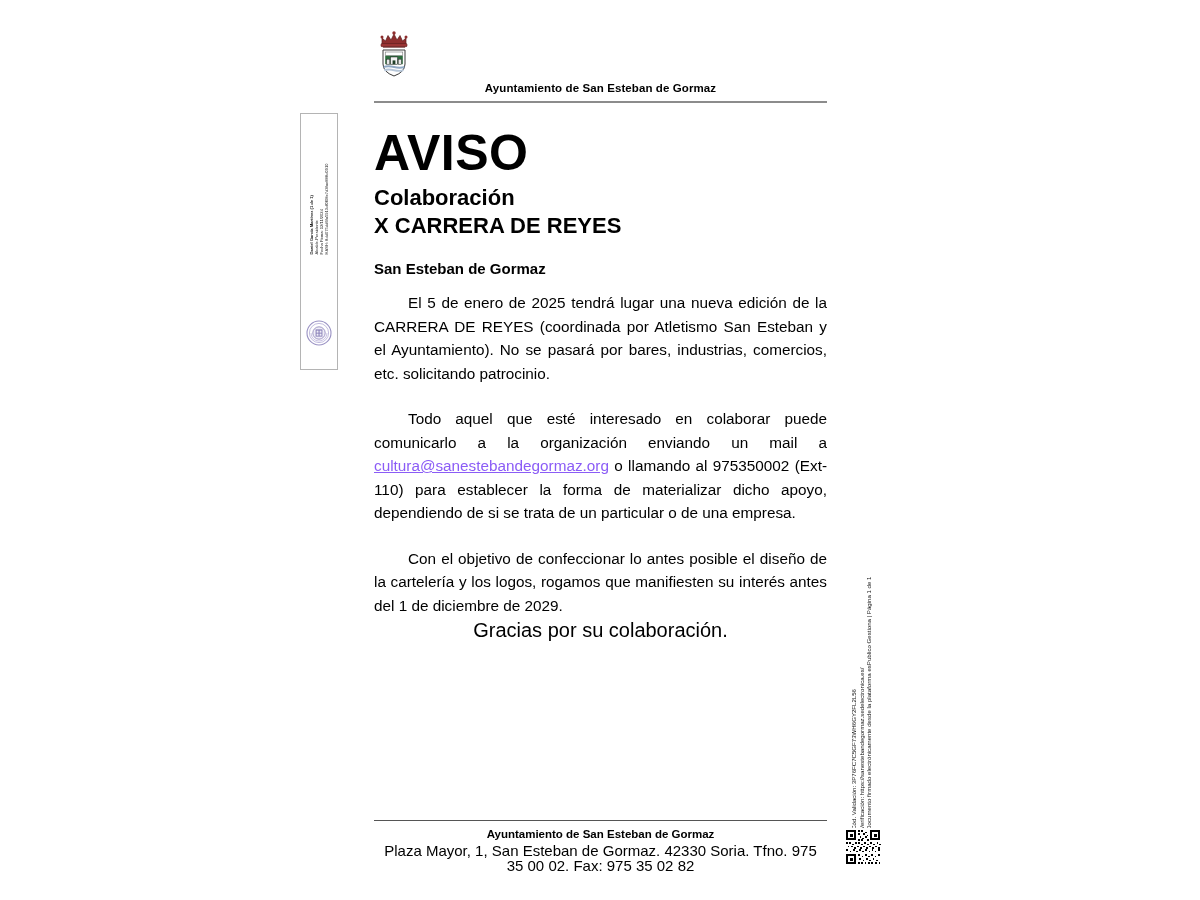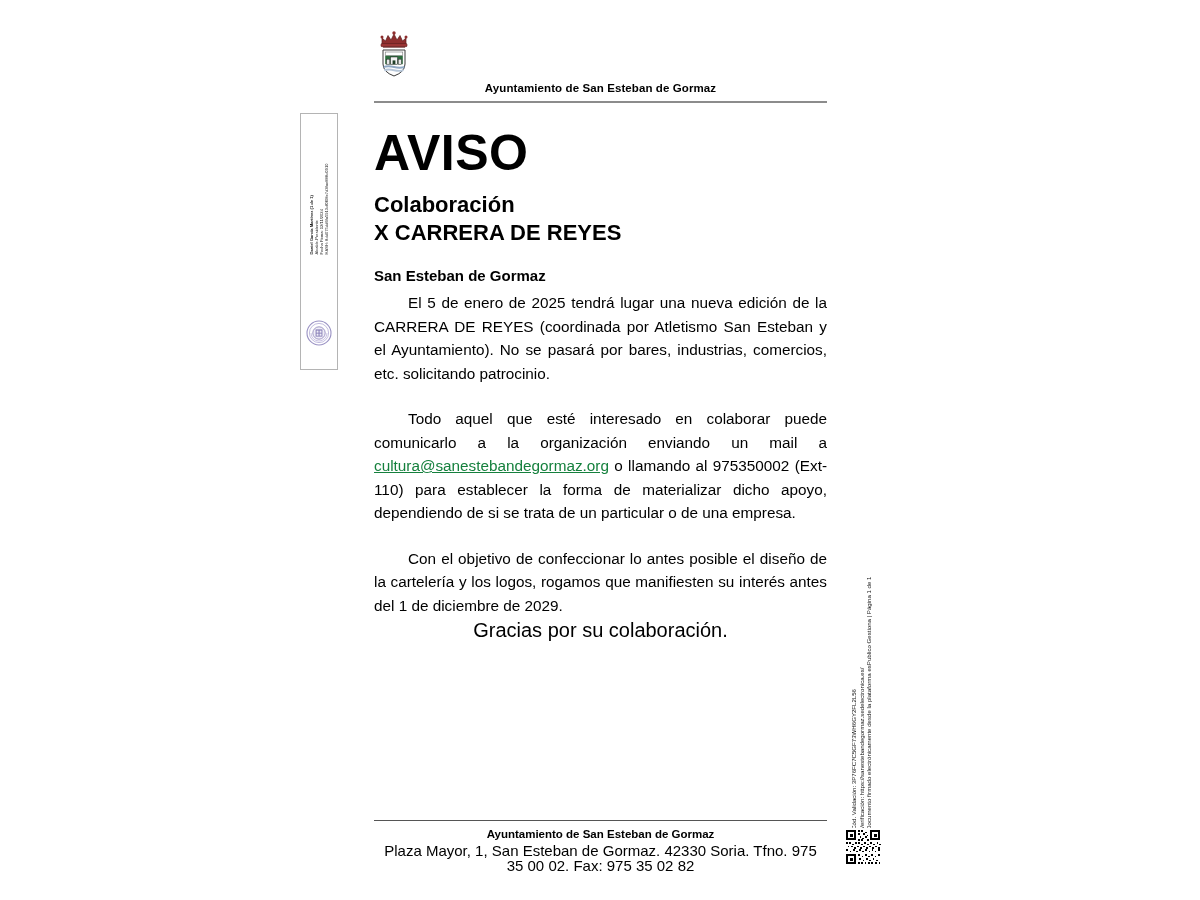--- a/index.html
+++ b/index.html
@@ -109,21 +109,21 @@
   #title-main {
     font-size: 50px;
     font-weight: bold;
     line-height: 54px;
     letter-spacing: 0.5px;
   }
   #title-sub1 {
     font-size: 22px;
     font-weight: bold;
     line-height: 28px;
-    margin-top: 11px;
+    margin-top: 4px;
   }
   #title-sub2 {
     font-size: 22px;
     font-weight: bold;
     line-height: 28px;
   }
   #title-sub3 {
     font-size: 15px;
     font-weight: bold;
     line-height: 20px;
@@ -140,21 +140,21 @@
   .para {
     font-size: 15.3px;
     line-height: 23.5px;
     text-align: justify;
     text-indent: 34px;
     margin: 8px 0 22px 0;
     word-spacing: 0px;
   }
   .para:last-child { margin-bottom: 0; }
   .para a.maillink {
-    color: #15803d;
+    color: #8b5cf6;
     text-decoration: underline;
   }
   #closing {
     position: absolute;
     left: 374px;
     top: 619px;
     width: 453px;
     text-align: center;
     font-size: 20px;
     line-height: 23.5px;

